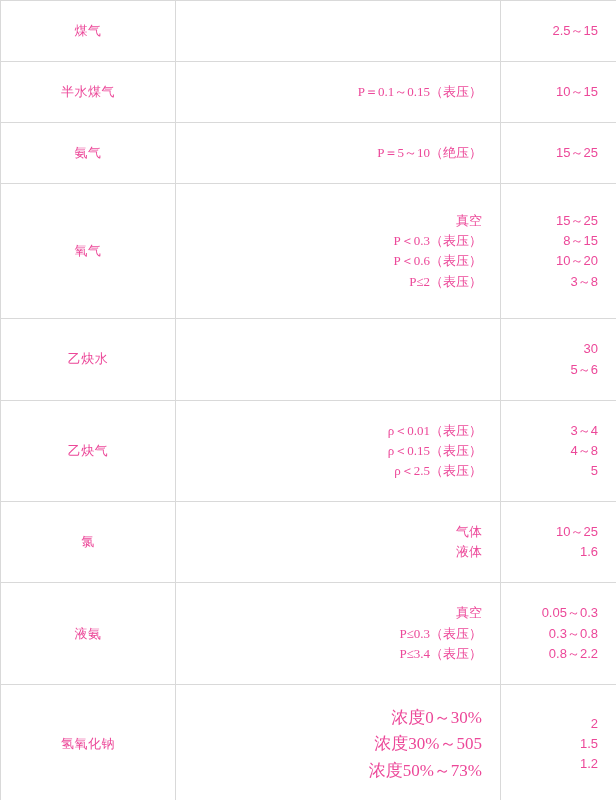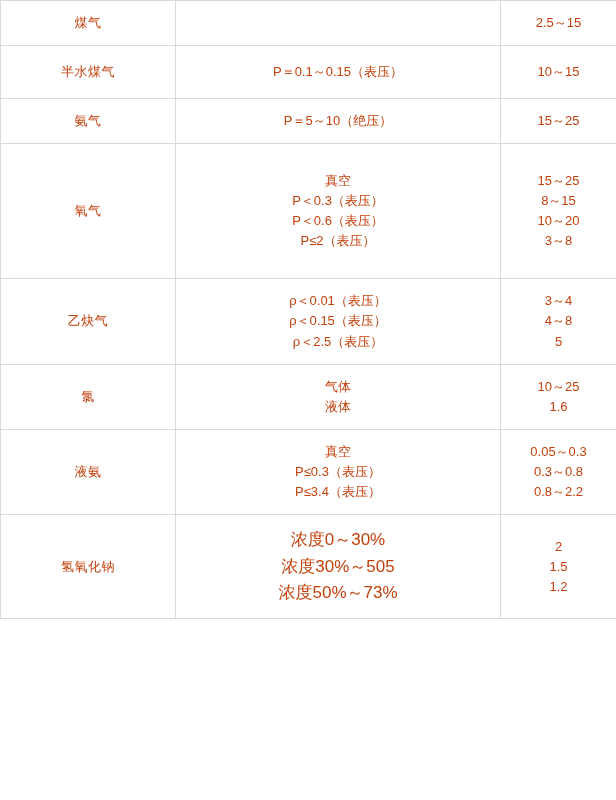--- a/index.html
+++ b/index.html
@@ -16,47 +16,49 @@
   }
   table.spec-table {
     border-collapse: collapse;
     width: 616px;
     table-layout: fixed;
   }
   table.spec-table td {
     border: 1px solid #d9d9d9;
     text-align: center;
     vertical-align: middle;
-    padding: 8px;
+    padding: 16px;
     font-size: 13px;
     line-height: 1.55;
-    color: #c2410c;
+    color: #ec4899;
     word-break: break-word;
   }
   col.c-name { width: 175px; }
   col.c-cond { width: 325px; }
   col.c-val  { width: 116px; }
 
   td.cell-name {
     font-size: 13.5px;
     letter-spacing: 0.5px;
   }
   td.cell-cond {
     font-size: 13px;
+    font-family: Liberation Serif, serif;
   }
   td.cell-val {
     font-size: 13px;
   }
   .lines {
     display: block;
     padding: 4px 2px;
   }
   .lines .ln {
     display: block;
     white-space: nowrap;
+    text-align: right;
   }
   .small {
     font-size: 17px;
   }
 </style>
 </head>
 <body>
 
 <table class="spec-table">
   <colgroup>
@@ -114,20 +116,32 @@
         </td>
         <td class="cell-val">
           <span class="lines">
             <span class="ln">15～25</span>
             <span class="ln">8～15</span>
             <span class="ln">10～20</span>
             <span class="ln">3～8</span>
           </span>
         </td>
       </tr>
+      <tr style="height: 78px;">
+        <td class="cell-name">乙炔水</td>
+        <td class="cell-cond">
+          <span class="lines"></span>
+        </td>
+        <td class="cell-val">
+          <span class="lines">
+            <span class="ln">30</span>
+            <span class="ln">5～6</span>
+          </span>
+        </td>
+      </tr>
       <tr style="height: 76px;">
         <td class="cell-name">乙炔气</td>
         <td class="cell-cond">
           <span class="lines">
             <span class="ln">ρ＜0.01（表压）</span>
             <span class="ln">ρ＜0.15（表压）</span>
             <span class="ln">ρ＜2.5（表压）</span>
           </span>
         </td>
         <td class="cell-val">

